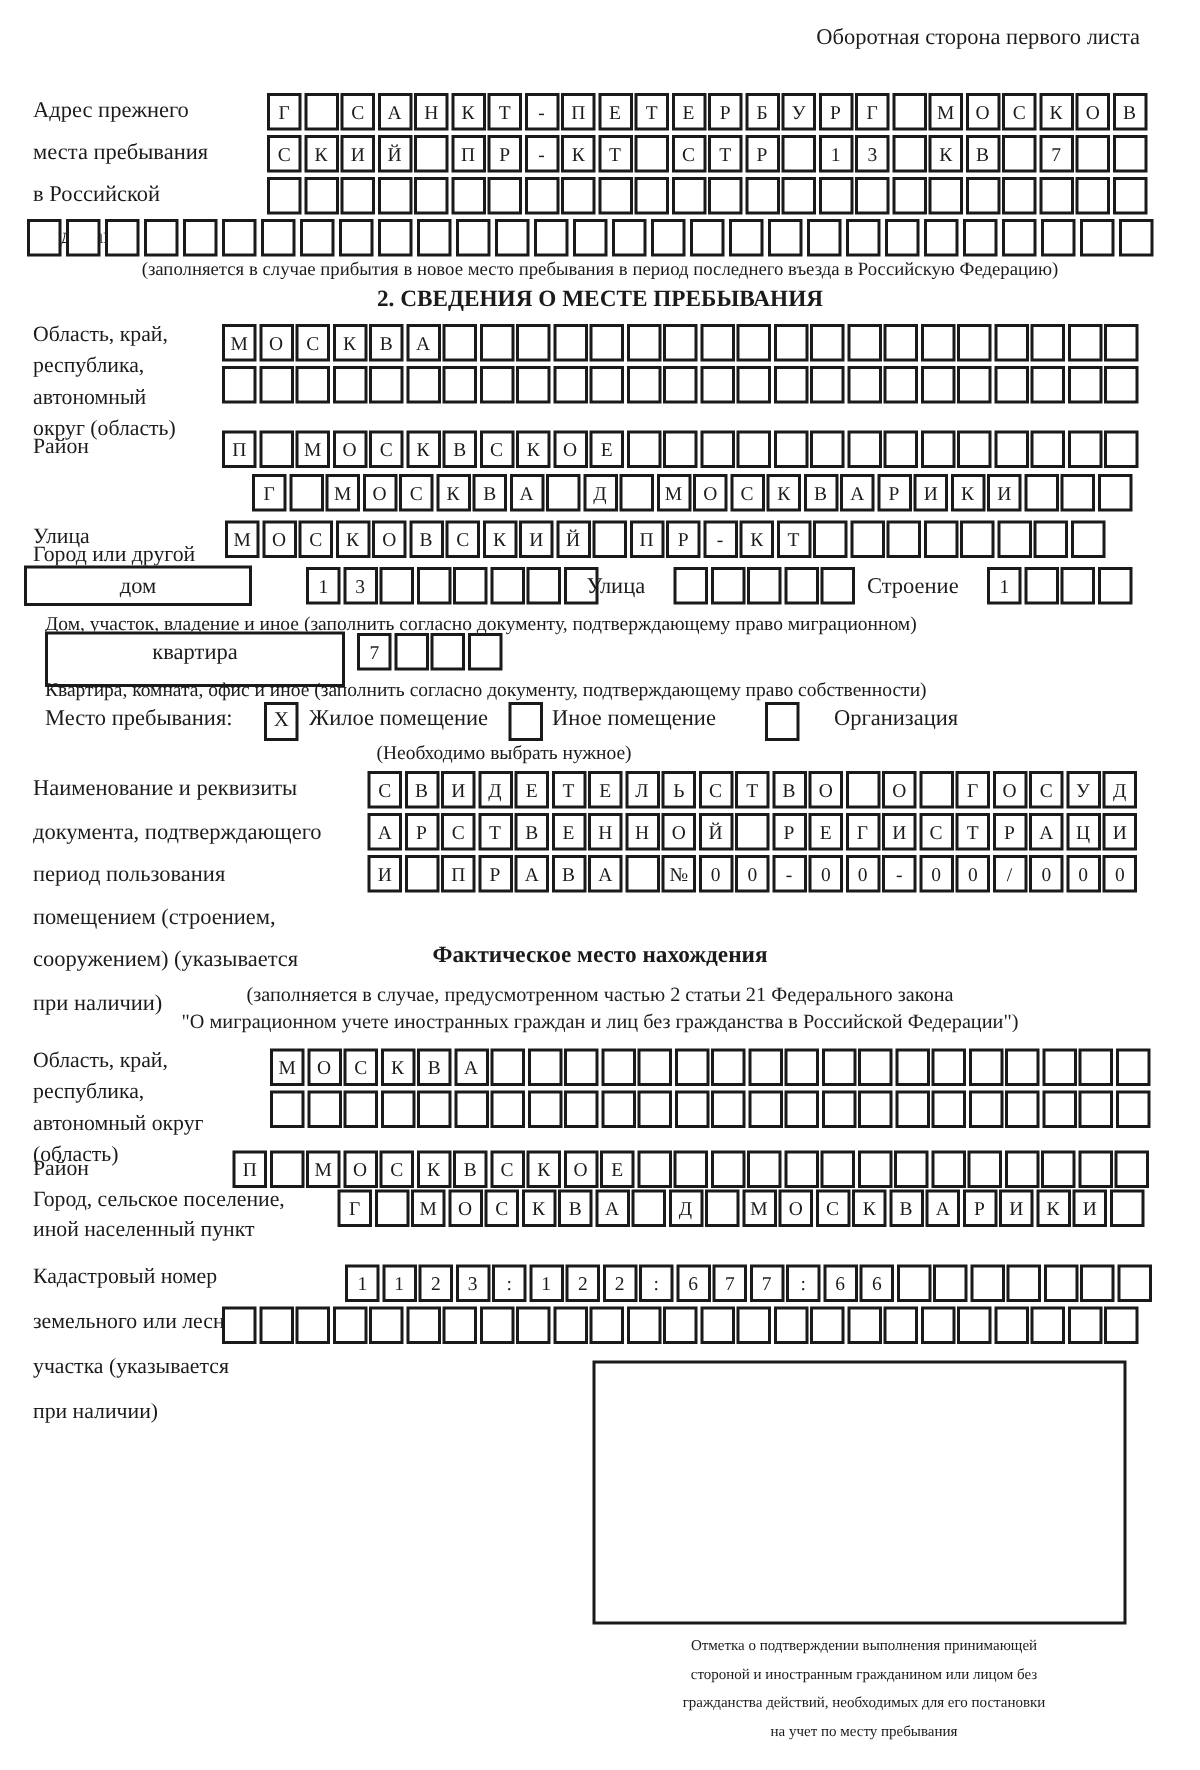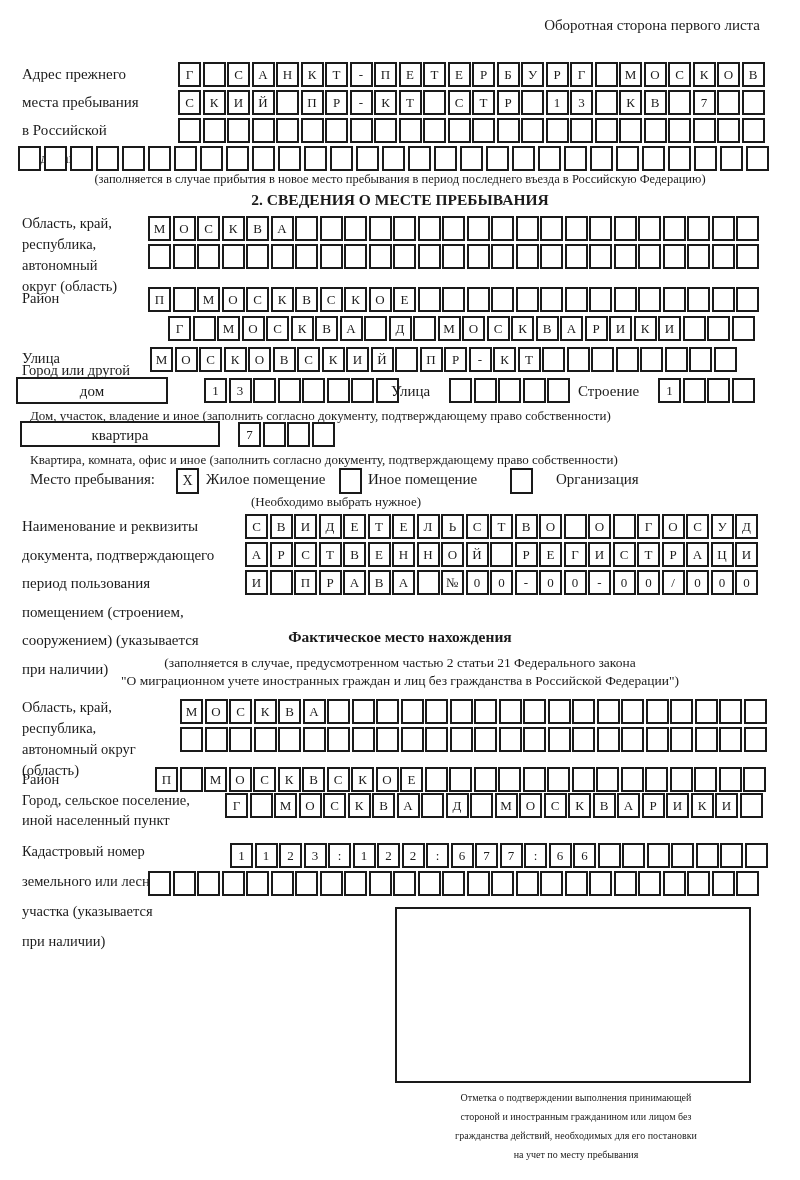--- a/index.html
+++ b/index.html
@@ -304,23 +304,23 @@
     <span class="cell"></span>
     <span class="cell"></span>
   </div>
 <div class="abs lbl" style="left:578px;top:381px;font-size:15px;">Строение</div>
 <div class="abs cells" style="left:658px;top:378px;">
     <span class="cell">1</span>
     <span class="cell"></span>
     <span class="cell"></span>
     <span class="cell"></span>
   </div>
-<div class="abs" style="left:30px;top:408px;font-size:13px;">Дом, участок, владение и иное (заполнить согласно документу, подтверждающему право собственности)</div>
-
-<div class="abs bigbox" style="left:20px;top:421px;width:200px;height:26px;line-height:24px;">квартира</div>
+<div class="abs" style="left:30px;top:408px;font-size:13px;">Дом, участок, владение и иное (заполнить согласно документу, подтверждающему право миграционном)</div>
+
+<div class="abs bigbox" style="left:30px;top:421px;width:200px;height:37px;line-height:24px;">квартира</div>
 <div class="abs cells" style="left:238px;top:422px;">
     <span class="cell">7</span>
     <span class="cell"></span>
     <span class="cell"></span>
     <span class="cell"></span>
   </div>
 <div class="abs" style="left:30px;top:452px;font-size:13px;">Квартира, комната, офис и иное (заполнить согласно документу, подтверждающему право собственности)</div>
 
 <div class="abs" style="left:30px;top:471px;font-size:15px;">Место пребывания:</div>
 <span class="abs chk" style="left:176px;top:468px;">X</span>

